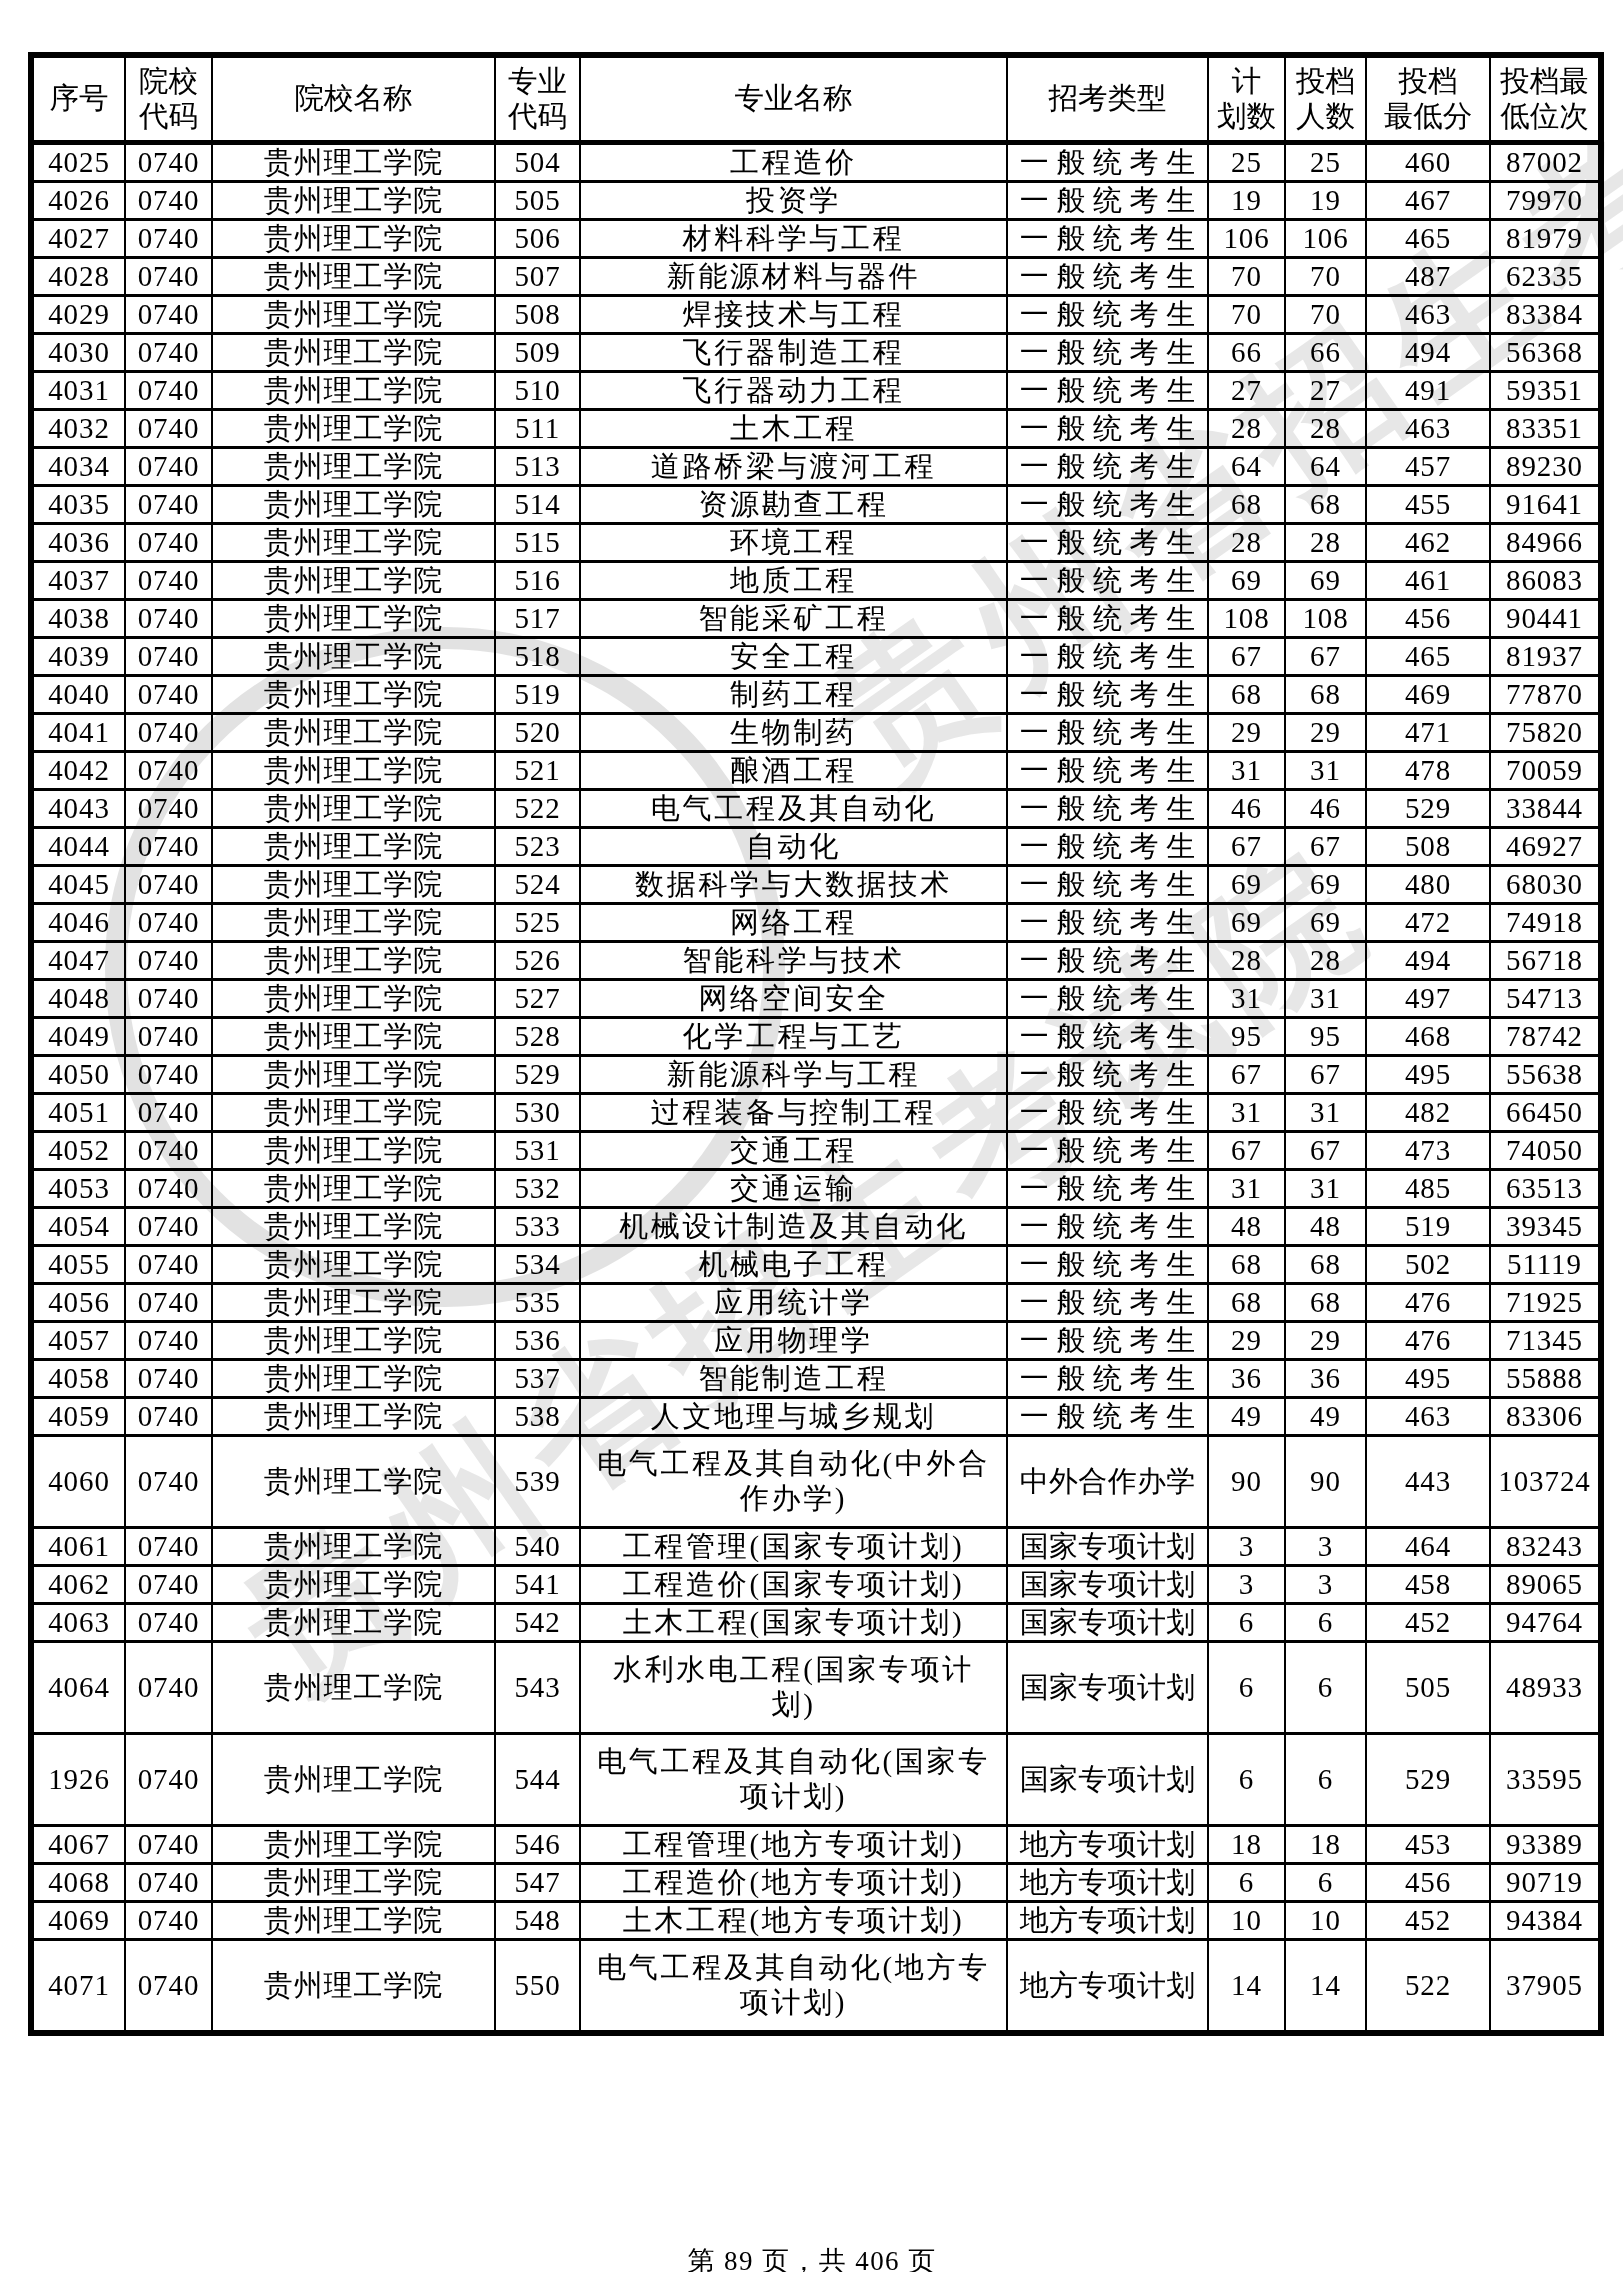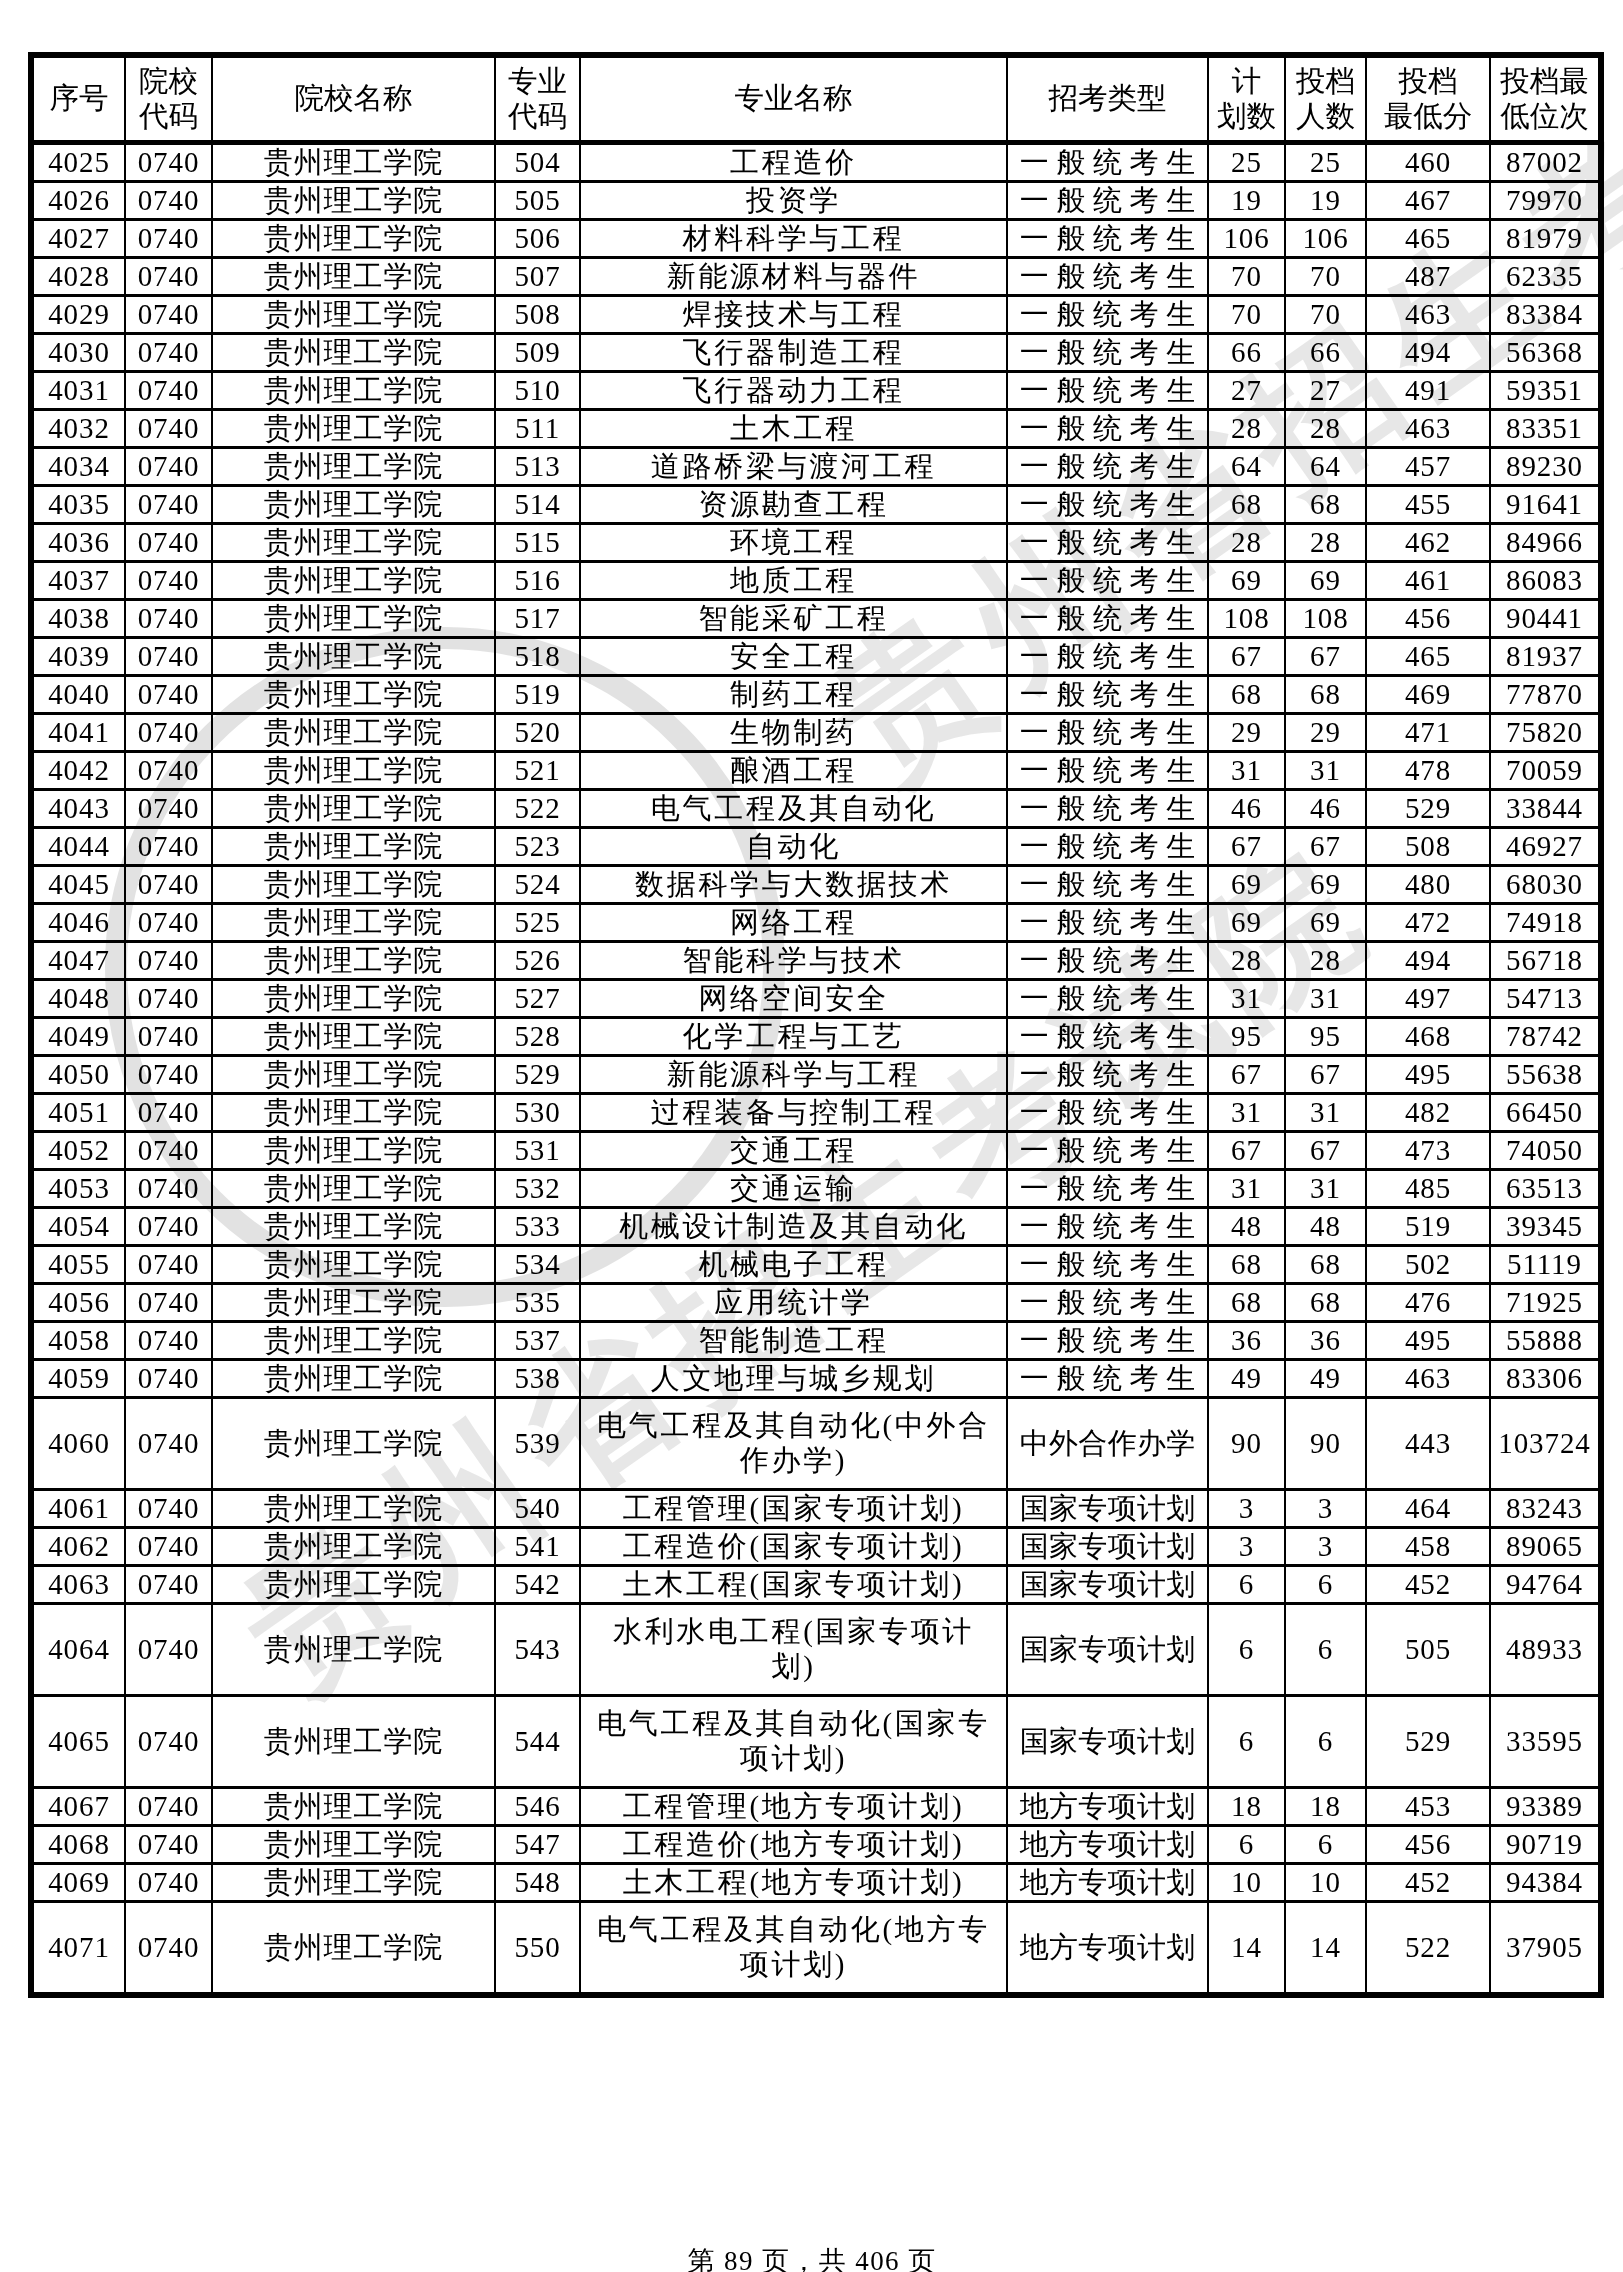--- a/index.html
+++ b/index.html
@@ -518,20 +518,32 @@
           <td class="col-instname">贵州理工学院</td>
           <td class="col-majorcode">535</td>
           <td class="col-majorname">应用统计学</td>
           <td class="col-type">一般统考生</td>
           <td class="col-plan">68</td>
           <td class="col-filed">68</td>
           <td class="col-minscore">476</td>
           <td class="col-minrank">71925</td>
         </tr>
         <tr>
+          <td class="col-serial">4057</td>
+          <td class="col-instcode">0740</td>
+          <td class="col-instname">贵州理工学院</td>
+          <td class="col-majorcode">536</td>
+          <td class="col-majorname">应用物理学</td>
+          <td class="col-type">一般统考生</td>
+          <td class="col-plan">29</td>
+          <td class="col-filed">29</td>
+          <td class="col-minscore">476</td>
+          <td class="col-minrank">71345</td>
+        </tr>
+        <tr>
           <td class="col-serial">4058</td>
           <td class="col-instcode">0740</td>
           <td class="col-instname">贵州理工学院</td>
           <td class="col-majorcode">537</td>
           <td class="col-majorname">智能制造工程</td>
           <td class="col-type">一般统考生</td>
           <td class="col-plan">36</td>
           <td class="col-filed">36</td>
           <td class="col-minscore">495</td>
           <td class="col-minrank">55888</td>
@@ -602,21 +614,21 @@
           <td class="col-instname">贵州理工学院</td>
           <td class="col-majorcode">543</td>
           <td class="col-majorname">水利水电工程(国家专项计划)</td>
           <td class="col-type">国家专项计划</td>
           <td class="col-plan">6</td>
           <td class="col-filed">6</td>
           <td class="col-minscore">505</td>
           <td class="col-minrank">48933</td>
         </tr>
         <tr class="tall">
-          <td class="col-serial">4065</td>
+          <td class="col-serial">1926</td>
           <td class="col-instcode">0740</td>
           <td class="col-instname">贵州理工学院</td>
           <td class="col-majorcode">544</td>
           <td class="col-majorname">电气工程及其自动化(国家专项计划)</td>
           <td class="col-type">国家专项计划</td>
           <td class="col-plan">6</td>
           <td class="col-filed">6</td>
           <td class="col-minscore">529</td>
           <td class="col-minrank">33595</td>
         </tr>

